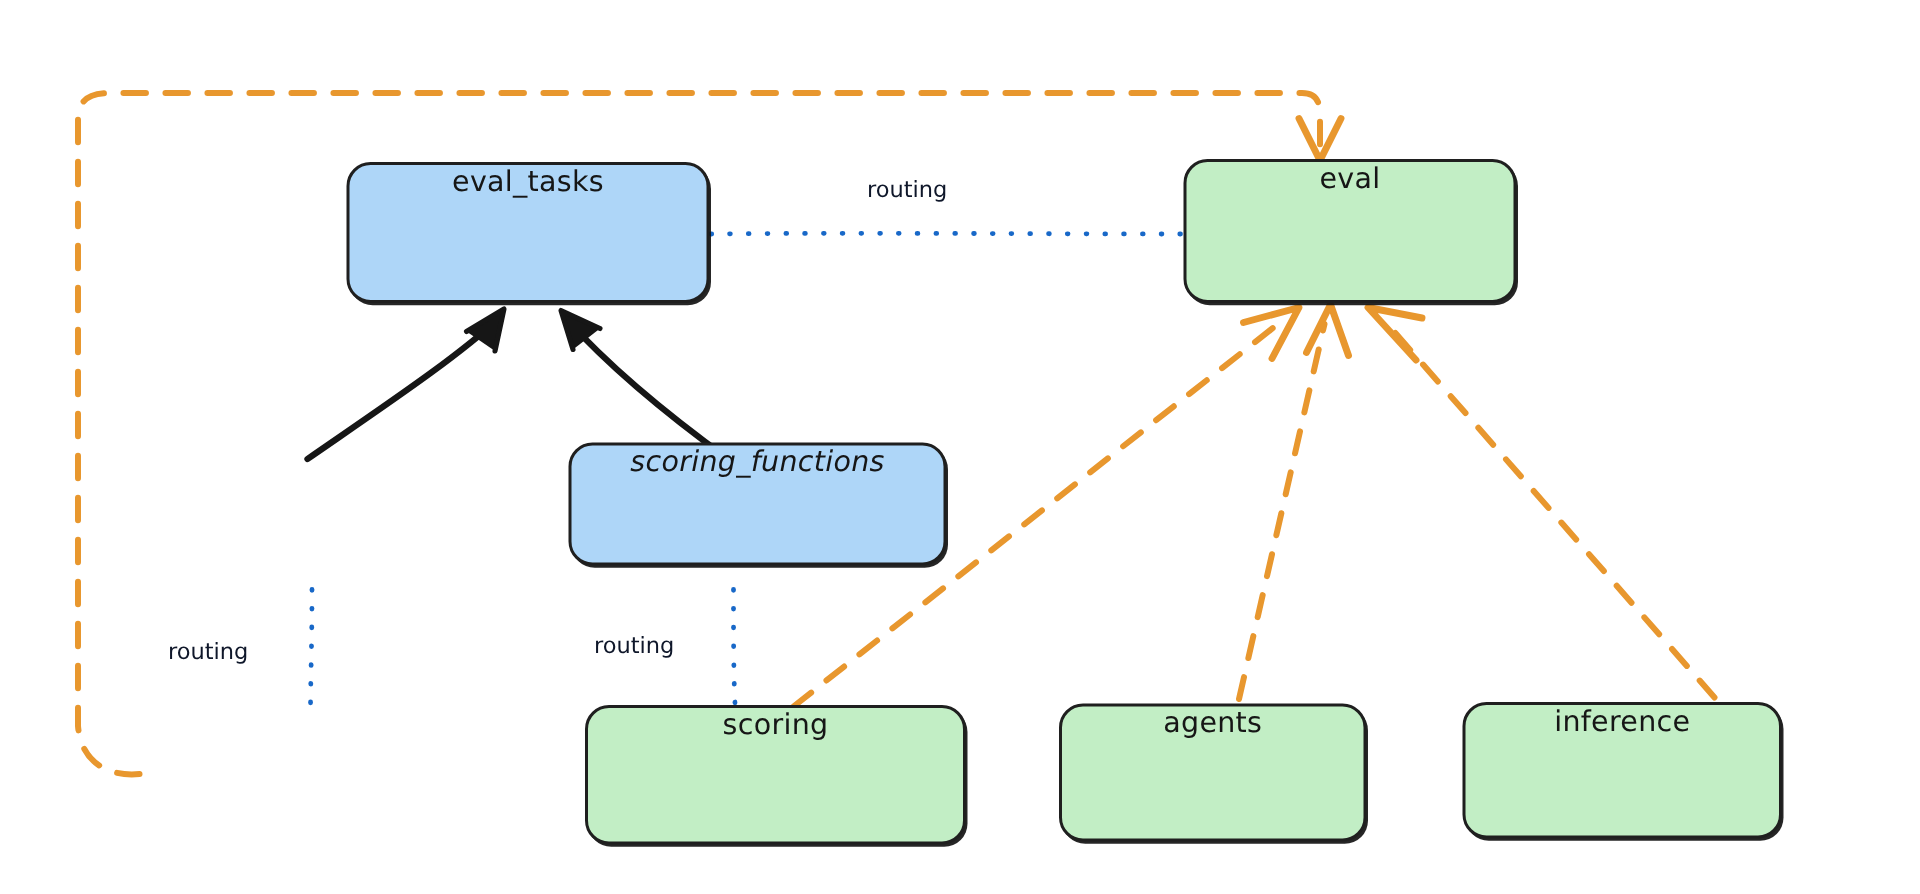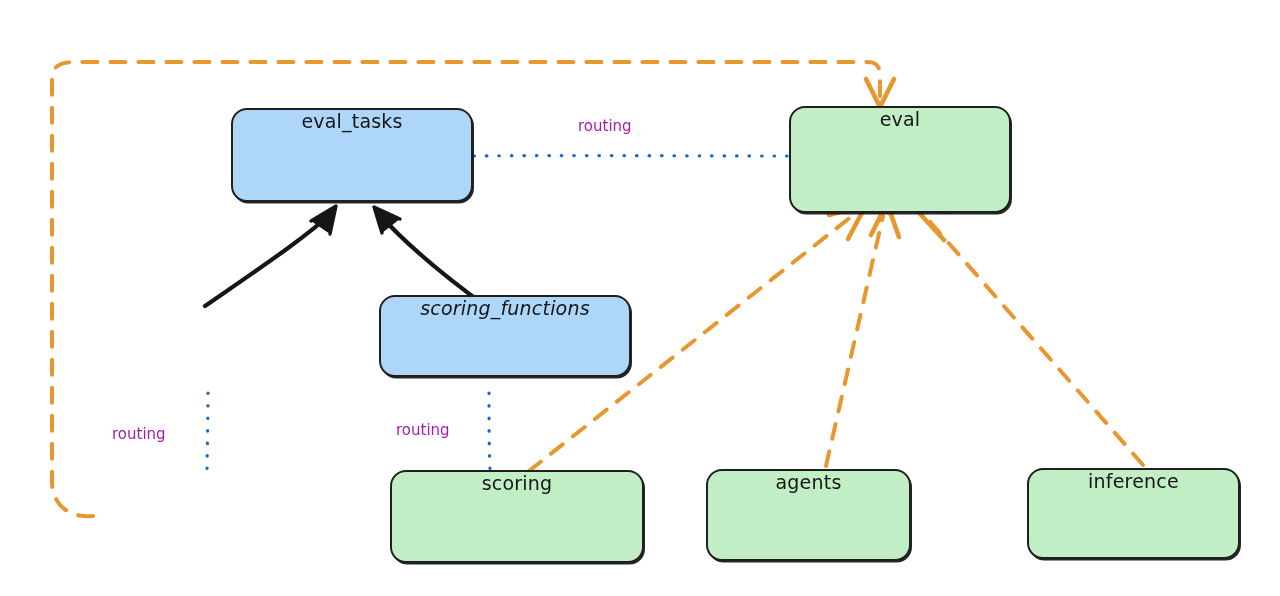--- a/index.html
+++ b/index.html
@@ -41,21 +41,21 @@
   .node.blue { background: #aed6f8; }
   .node.green { background: #c2eec5; }
   .node-label {
     pointer-events: none;
     white-space: nowrap;
   }
   .edge-label {
     position: absolute;
     font-family: "DejaVu Sans", sans-serif;
     font-size: 15px;
-    color: #a21caf;
+    color: #0f172a;
     white-space: nowrap;
     background: transparent;
   }
 </style>
 </head>
 <body>
 
 <div id="canvas">
 
   <svg id="edge-layer" viewBox="0 0 1280 596" xmlns="http://www.w3.org/2000/svg">
@@ -97,39 +97,39 @@
     <g>
       <path d="M1143,465 L925,216" fill="none" stroke="#e8972e" stroke-width="4" stroke-linecap="round" stroke-dasharray="15 13"></path>
       <path d="M944,240 L912,205 L948,212" fill="none" stroke="#e8972e" stroke-width="4.6" stroke-linejoin="round" stroke-linecap="round"></path>
     </g>
   </svg>
 
   <div class="node blue" style="left:231px; top:108px; width:242px; height:94px;">
     <span class="node-label">eval_tasks</span>
   </div>
 
-  <div class="node green" style="left:789px; top:106px; width:222px; height:107px;">
+  <div class="node green" style="left:789px; top:106px; width:222px; height:96px;">
     <span class="node-label">eval</span>
   </div>
 
 
   <div class="node blue" style="left:379px; top:295px; width:252px; height:82px;font-style:italic;">
     <span class="node-label">scoring_functions</span>
   </div>
 
 
   <div class="node green" style="left:390px; top:470px; width:254px; height:93px;">
     <span class="node-label">scoring</span>
   </div>
 
   <div class="node green" style="left:706px; top:469px; width:205px; height:92px;">
     <span class="node-label">agents</span>
   </div>
 
-  <div class="node green" style="left:1027px; top:468px; width:213px; height:91px;">
+  <div class="node green" style="left:975px; top:468px; width:213px; height:91px;">
     <span class="node-label">inference</span>
   </div>
 
   <div class="edge-label" style="left:578px; top:117px;">routing</div>
 
   <div class="edge-label" style="left:112px; top:425px;">routing</div>
 
   <div class="edge-label" style="left:396px; top:421px;">routing</div>
 
 </div>

